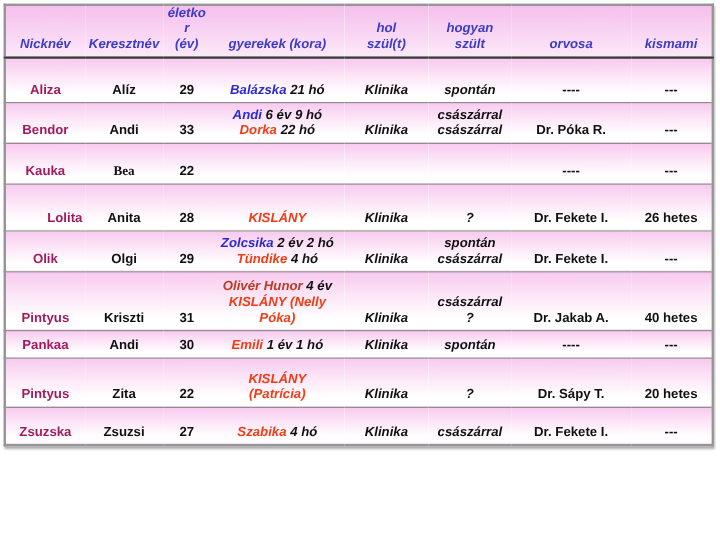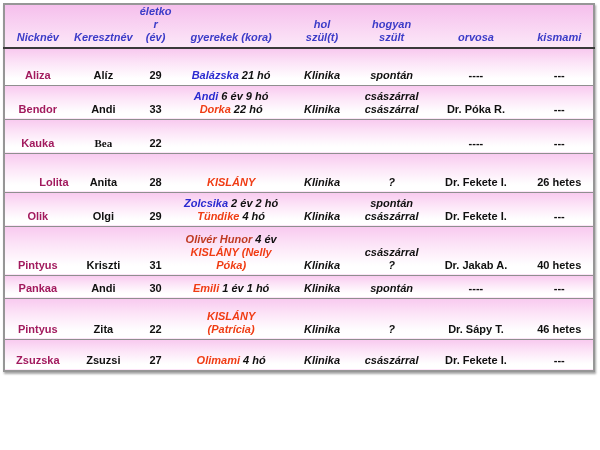--- a/index.html
+++ b/index.html
@@ -219,28 +219,28 @@
             <span class="cell-line"><span style="color: rgb(240, 60, 20);">KISLÁNY</span></span>
             <span class="cell-line"><span style="color: rgb(240, 60, 20);">(Patrícia)</span></span>
           </td>
           <td>
             <span class="cell-line" style="color: rgb(16, 16, 16);">Klinika</span>
           </td>
           <td>
             <span class="cell-line" style="color: rgb(16, 16, 16);">?</span>
           </td>
           <td style="color: rgb(16, 16, 16);">Dr. Sápy T.</td>
-          <td style="color: rgb(16, 16, 16);">46 hetes</td>
+          <td style="color: rgb(16, 16, 16);">20 hetes</td>
         </tr>
         <tr style="height: 32px;">
           <td style="color: rgb(162, 26, 94);">Zsuzska</td>
           <td style="color: rgb(16, 16, 16);">Zsuzsi</td>
           <td style="color: rgb(16, 16, 16);">27</td>
           <td>
-            <span class="cell-line"><span style="color: rgb(240, 60, 20);">Olimami</span><span style="color: rgb(16, 16, 16);"> 4 hó</span></span>
+            <span class="cell-line"><span style="color: rgb(240, 60, 20);">Szabika</span><span style="color: rgb(16, 16, 16);"> 4 hó</span></span>
           </td>
           <td>
             <span class="cell-line" style="color: rgb(16, 16, 16);">Klinika</span>
           </td>
           <td>
             <span class="cell-line" style="color: rgb(16, 16, 16);">császárral</span>
           </td>
           <td style="color: rgb(16, 16, 16);">Dr. Fekete I.</td>
           <td style="color: rgb(16, 16, 16);">---</td>
         </tr>

